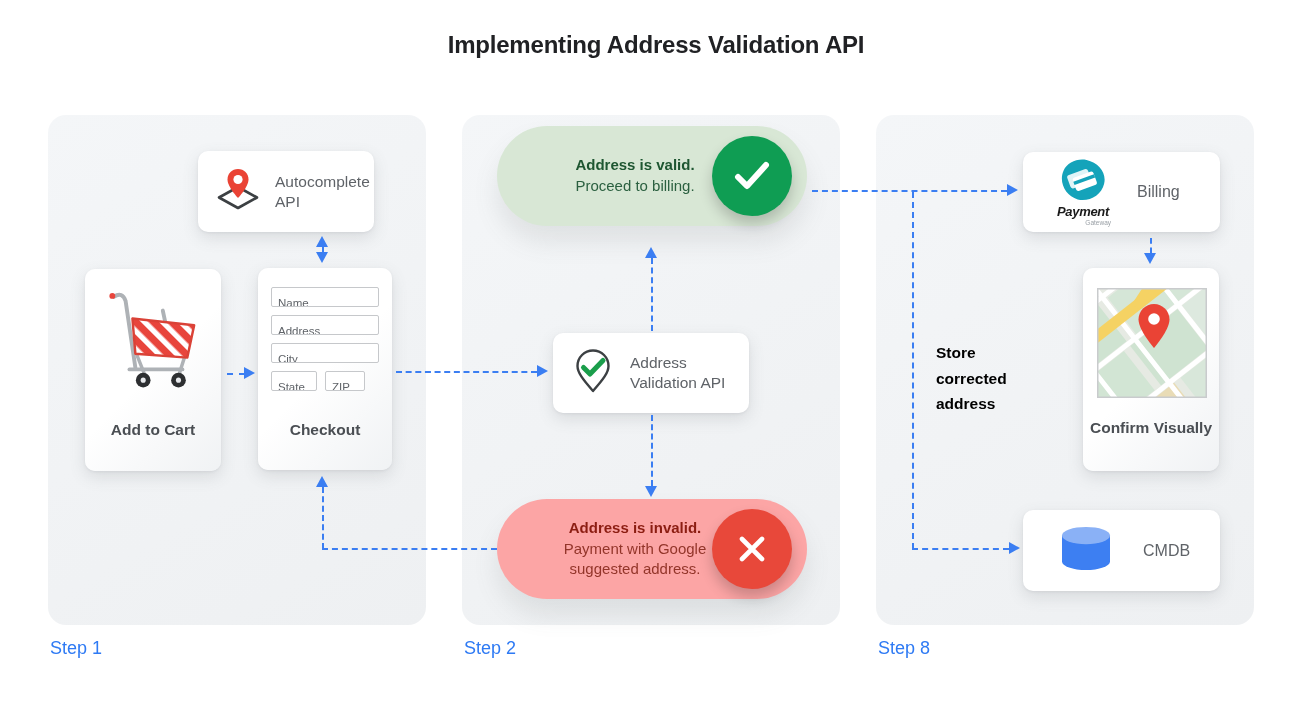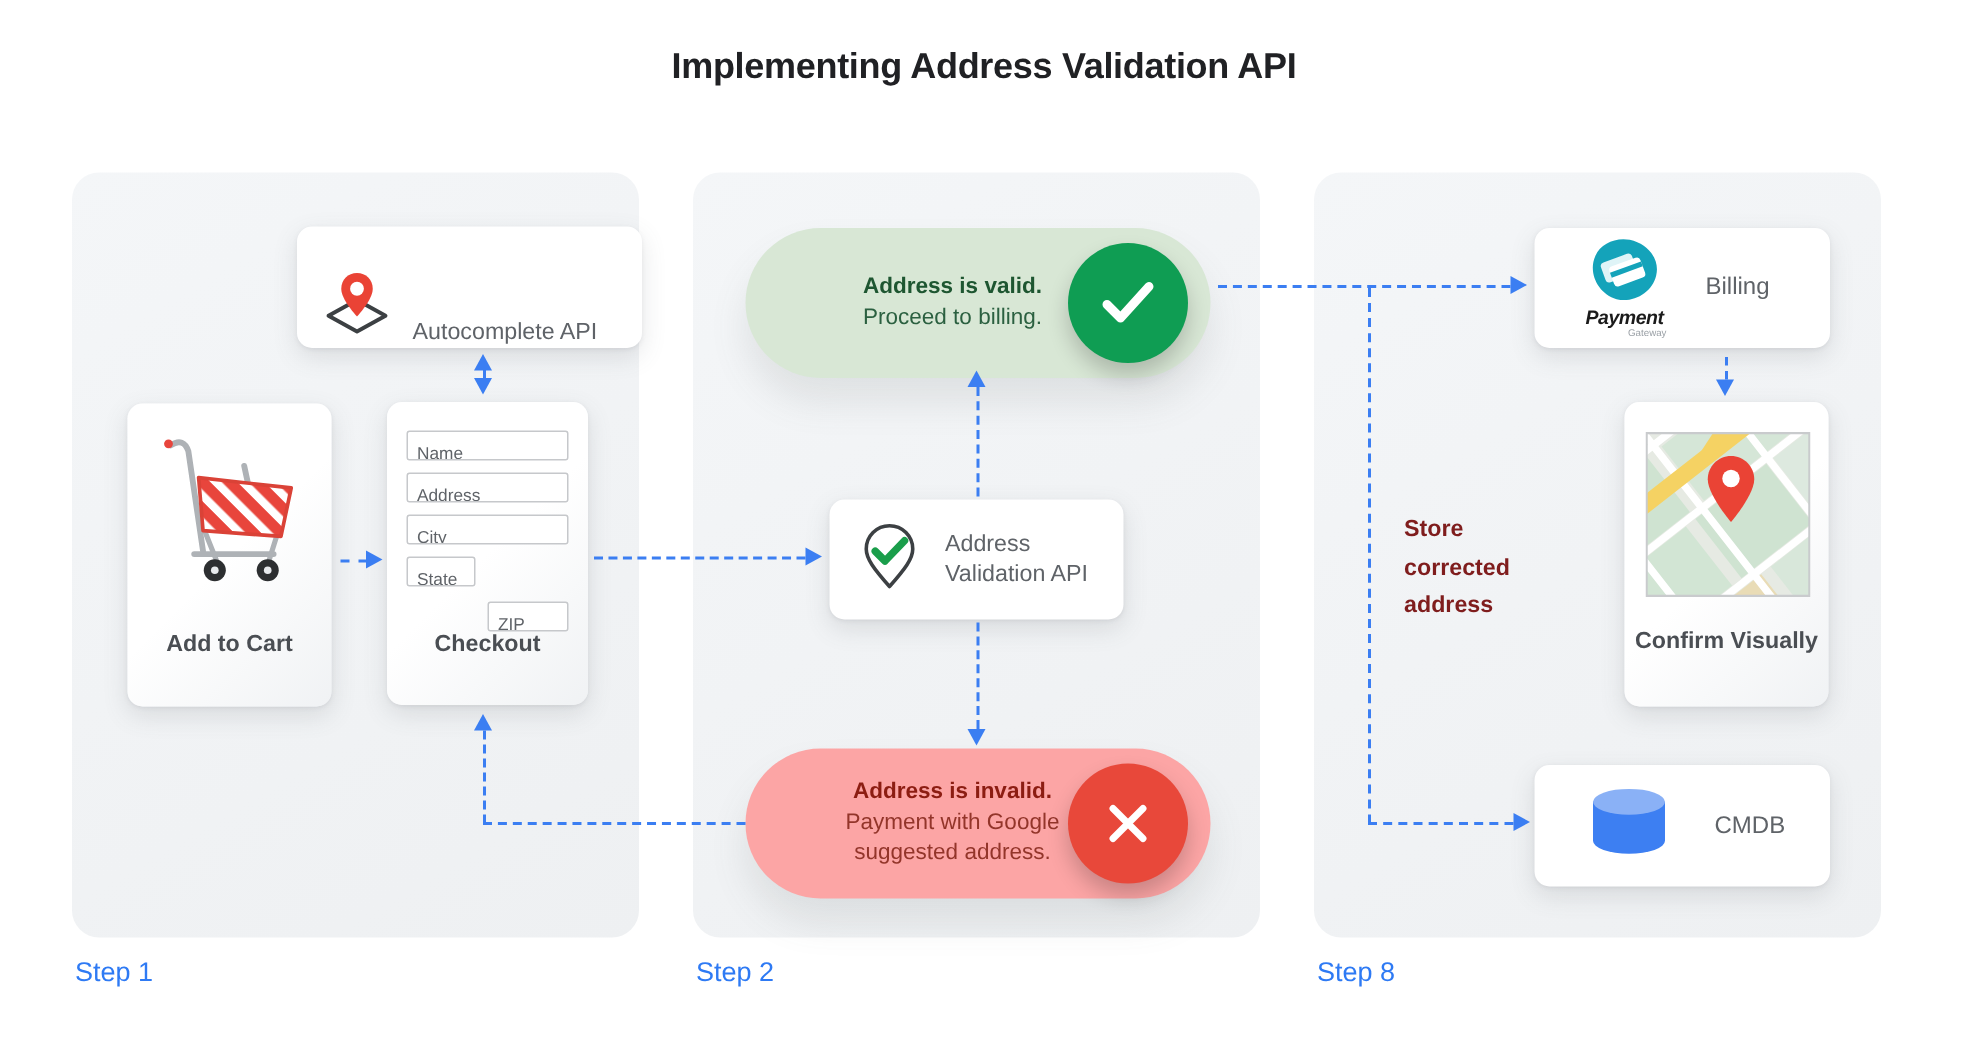--- a/index.html
+++ b/index.html
@@ -27,21 +27,21 @@
 
   
   .form-field { position:absolute; height:20px; border:1px solid #c6c8cb; background:#fff;
     border-radius:2px; font-family:"Liberation Sans",sans-serif; font-size:11.5px; color:#5f6368;
     padding:12px 0 0 6px; outline:none; }
   .form-field::placeholder { color:#5f6368; opacity:1; }
 
   
   .pill { position:absolute; left:497px; width:310px; height:100px; border-radius:50px;
     box-shadow:0 16px 24px rgba(95,99,104,.13); }
-  #valid-pill { top:152px; background:#d8e7d5; }
+  #valid-pill { top:126px; background:#d8e7d5; }
   #invalid-pill { top:499px; background:#fca5a5; }
   .pill-text { position:absolute; left:58px; top:50%; transform:translateY(-50%);
     width:160px; text-align:center; font-size:15px; line-height:1.38; }
   #valid-pill .pill-text { color:#2b6040; }
   #invalid-pill .pill-text { color:#93352a; }
   .pill-title { display:block; font-weight:700; }
   #valid-pill .pill-title { color:#1e5631; }
   #invalid-pill .pill-title { color:#8c1d12; }
   .pill-circle { position:absolute; right:15px; top:10px; width:80px; height:80px; border-radius:50%;
     display:flex; align-items:center; justify-content:center; box-shadow:0 8px 14px rgba(0,0,0,.20); }
@@ -51,42 +51,42 @@
   
   .h-dash { position:absolute; height:0; border-top:2px dashed #3b7ef2; }
   .v-dash { position:absolute; width:0; border-left:2px dashed #3b7ef2; }
   .arr { position:absolute; width:0; height:0; }
   .arr-right { border-left:11px solid #3b7ef2; border-top:6.5px solid transparent; border-bottom:6.5px solid transparent; }
   .arr-up    { border-bottom:11px solid #3b7ef2; border-left:6.5px solid transparent; border-right:6.5px solid transparent; }
   .arr-down  { border-top:11px solid #3b7ef2; border-left:6.5px solid transparent; border-right:6.5px solid transparent; }
   .updown-stem { position:absolute; width:2.5px; background:#3b7ef2; }
 
   .store-note { position:absolute; left:936px; top:340px; width:105px;
-    font-size:15.5px; font-weight:700; color:#7f1d1d; line-height:1.65; }
+    font-size:15.5px; font-weight:700; color:#000000; line-height:1.65; }
 
   
   .pg-logo { display:flex; flex-direction:column; align-items:center; width:68px; }
   .pg-title { font-size:13px; font-weight:700; font-style:italic; color:#1b1b1b; letter-spacing:-0.3px; margin-top:1px; }
   .pg-sub { font-size:6.5px; color:#9aa0a6; align-self:flex-end; margin-right:6px; }
   .plain-label { font-size:16px; color:#5f6368; }
 
   .map-thumb { position:absolute; left:14px; top:20px; width:110px; height:110px; }
 </style>
 </head>
 <body>
 
 <div class="canvas">
 
   <h1 class="page-title">Implementing Address Validation API</h1>
 
   <div class="panel" id="panel1"></div>
   <div class="panel" id="panel2"></div>
   <div class="panel" id="panel3"></div>
 
-  <div class="card api-card" style="left:198px; top:151px; width:230px; height:81px;align-items:flex-end;">
+  <div class="card api-card" style="left:198px; top:151px; width:176px; height:81px;">
     <span>
       <svg width="48" height="48" viewBox="0 0 48 48">
         <path d="M24 21 L43 31.5 L24 42 L5 31.5 Z" fill="none" stroke="#3c4043" stroke-width="2.6" stroke-linejoin="round"></path>
         <path d="M24 3 C18 3 13.5 7.5 13.5 13.5 C13.5 21 24 32 24 32 C24 32 34.5 21 34.5 13.5 C34.5 7.5 30 3 24 3 Z" fill="#ea4335"></path>
         <circle cx="24" cy="13.5" r="4.6" fill="#fff"></circle>
       </svg>
     </span>
     <span class="api-label">Autocomplete API</span>
   </div>
 
@@ -114,21 +114,21 @@
       </svg>
     </span>
     <span class="big-label" style="top:151px;">Add to Cart</span>
   </div>
 
   <div class="card big-card" style="left:258px; top:268px; width:134px; height:202px;">
     <input class="form-field" style="left: 13px; top: 19px; width: 108px;" placeholder="Name">
     <input class="form-field" style="left: 13px; top: 47px; width: 108px;" placeholder="Address">
     <input class="form-field" style="left: 13px; top: 75px; width: 108px;" placeholder="City">
     <input class="form-field" style="left: 13px; top: 103px; width: 46px;" placeholder="State">
-    <input class="form-field" style="left: 67px; top: 103px; width: 54px; margin-top: 30px;" placeholder="ZIP">
+    <input class="form-field" style="left: 67px; top: 103px; width: 40px;" placeholder="ZIP">
     <span class="big-label" style="top:152px;">Checkout</span>
   </div>
 
   <div class="pill" id="valid-pill">
     <span class="pill-text">
       <span class="pill-title">Address is valid.</span>
       <span>Proceed to billing.</span>
     </span>
     <span class="pill-circle" id="valid-circle">
       <svg width="38" height="30" viewBox="0 0 38 30">

